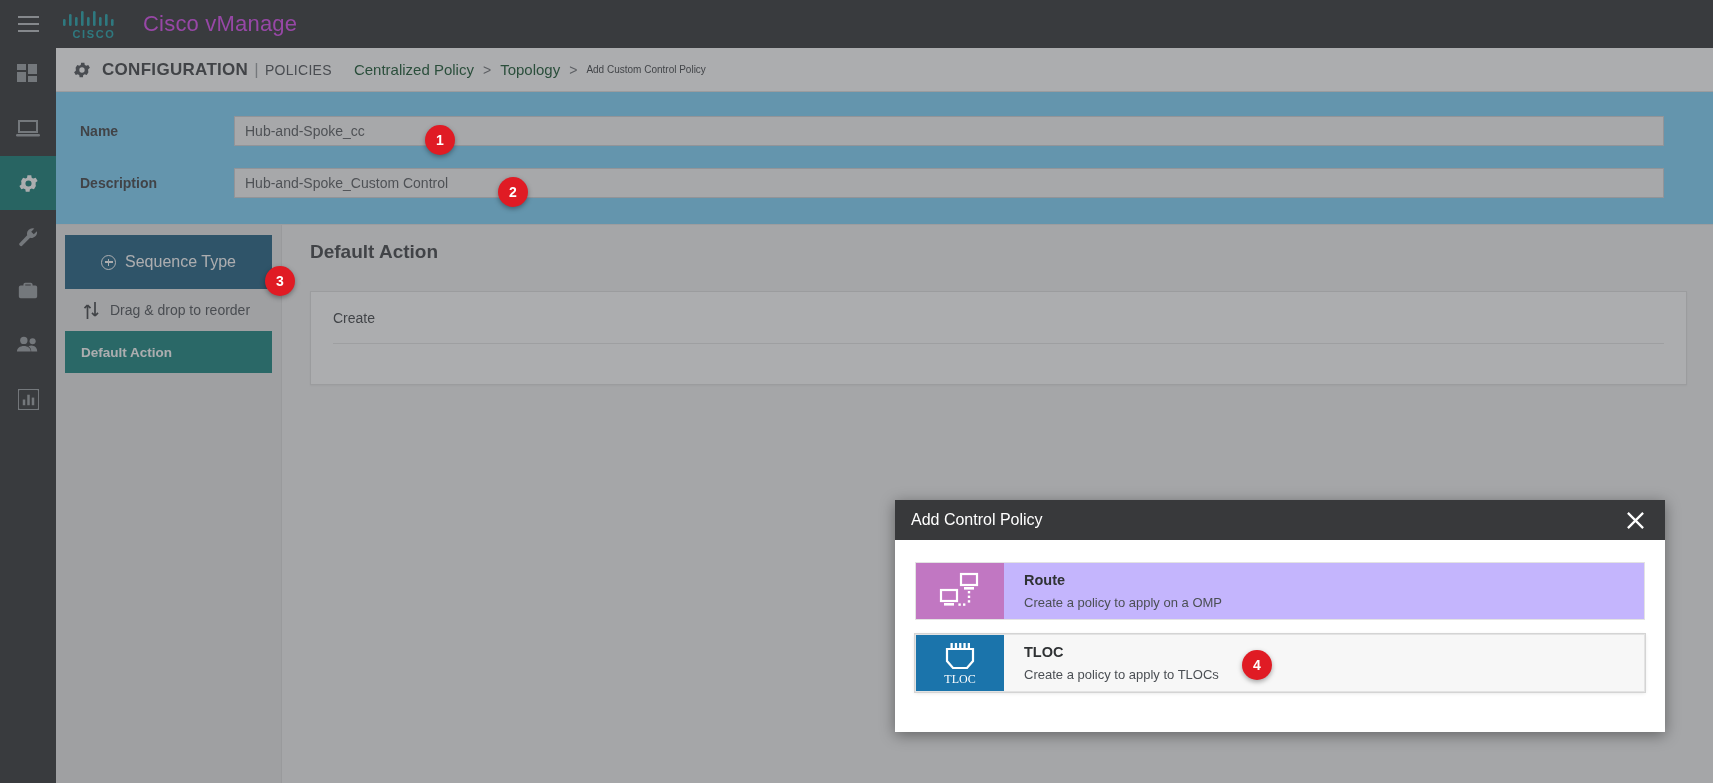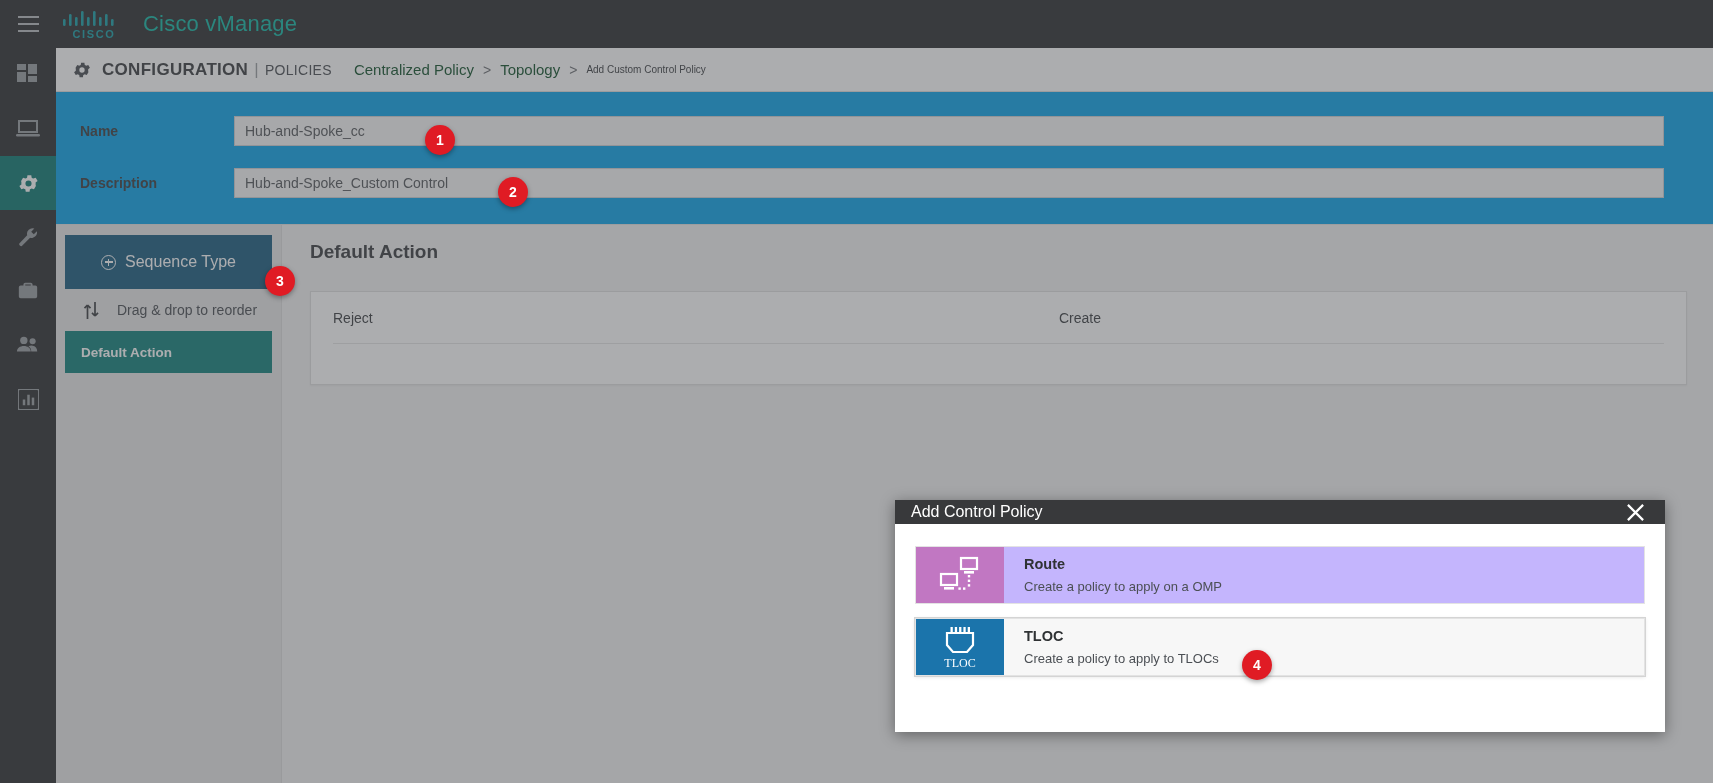--- a/index.html
+++ b/index.html
@@ -30,21 +30,21 @@
     align-items: center; justify-content: center;
     gap: 5px;
     cursor: pointer;
   }
   .hamburger i {
     display: block; width: 21px; height: 2px; background: #b8bcc0;
   }
   .brandwrap { display: flex; align-items: center; gap: 14px; padding-left: 5px; }
   .cisco-logo { display: block; }
   .brand-title {
-    color: #14b8a6; font-size: 22px; letter-spacing: .2px;
+    color: #d946ef; font-size: 22px; letter-spacing: .2px;
   }
 
   
   .rail {
     position: absolute; top: 48px; left: 0;
     width: 56px; height: 735px;
     background: #2f3032;
     z-index: 4;
   }
   .rail-item {
@@ -79,21 +79,21 @@
   }
   .crumb-app .sub { font-weight: normal; font-size: 14px; color: #4b4f54; }
   .crumb-sep-pipe { color: #9b9fa3; margin: 0 6px; font-weight: normal; }
   .crumbs { display: flex; align-items: center; margin-left: 22px; gap: 9px; }
   .crumb-link { color: #14532d; font-size: 15px; cursor: pointer; }
   .crumb-arrow { color: #6f7276; font-size: 14px; }
   .crumb-cur { color: #3c3f42; font-size: 10px; }
 
   
   .formblock {
-    background: #0ea5e9;
+    background: #7dd3fc;
     padding: 20px 12px 22px 0;
     border-bottom: 1px solid #e2e2e2;
   }
   .frow { display: flex; align-items: center; height: 38px; position: relative; }
   .frow + .frow { margin-top: 14px; }
   .flabel {
     width: 178px; padding-left: 24px;
     font-size: 14px; font-weight: bold; color: #3c3f42;
   }
   .finput {
@@ -125,21 +125,21 @@
     border: 1.6px solid #ffffff; position: relative;
     display: inline-block;
   }
   .plus-circ:before, .plus-circ:after {
     content: ""; position: absolute; background: #ffffff;
   }
   .plus-circ:before { left: 3px; top: 5.7px; width: 7.5px; height: 1.7px; }
   .plus-circ:after  { top: 3px; left: 5.7px; height: 7.5px; width: 1.7px; }
 
   .dragrow {
-    height: 42px; display: flex; align-items: center; gap: 17px;
+    height: 42px; display: flex; align-items: center; gap: 10px;
     padding-left: 18px; font-size: 14px; color: #4b4f54;
   }
   .dragrow svg { fill: #3c3f42; }
 
   .defaction {
     height: 42px; background: #13827c;
     display: flex; align-items: center;
     padding-left: 16px;
     color: #ffffff; font-size: 13.5px; font-weight: bold;
     cursor: pointer;
@@ -175,21 +175,21 @@
   
   .modal {
     position: absolute;
     left: 895px; top: 500px;
     width: 770px; height: 232px;
     background: #ffffff;
     box-shadow: 0 3px 14px rgba(0,0,0,.4);
     z-index: 30;
   }
   .modal-head {
-    height: 24px; background: #38393b;
+    height: 40px; background: #38393b;
     display: flex; align-items: center; justify-content: space-between;
     padding: 0 16px 0 16px;
   }
   .modal-title { color: #ffffff; font-size: 16px; }
   .modal-close {
     width: 28px; height: 28px; cursor: pointer;
     display: flex; align-items: center; justify-content: center;
   }
   .modal-body { padding: 22px 20px 20px 20px; }
 
@@ -365,21 +365,20 @@
         </div>
         <div class="defaction">
           <span>Default Action</span>
         </div>
       </div>
 
       <div class="rightpanel">
         <div class="panel-title">Default Action</div>
         <div class="card">
           <div class="card-head">
-            <div class="col-action">Reject</div>
             <div class="col-state">Create</div>
           </div>
         </div>
       </div>
 
     </div>
   </div>
 
   <div class="dim"></div>
 

